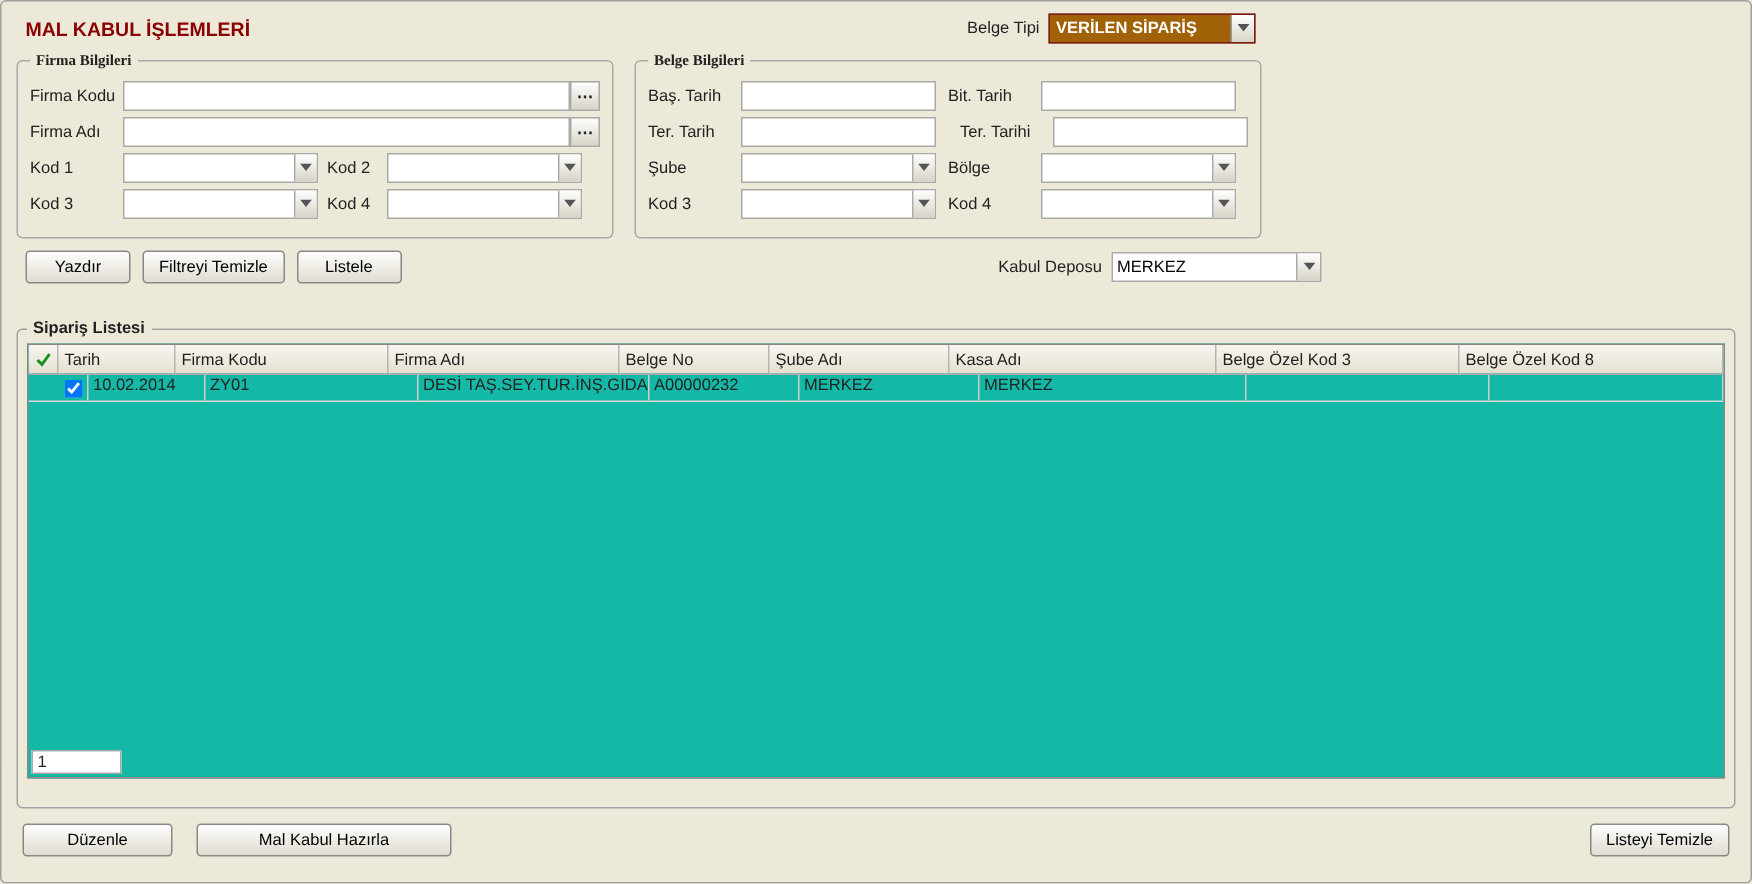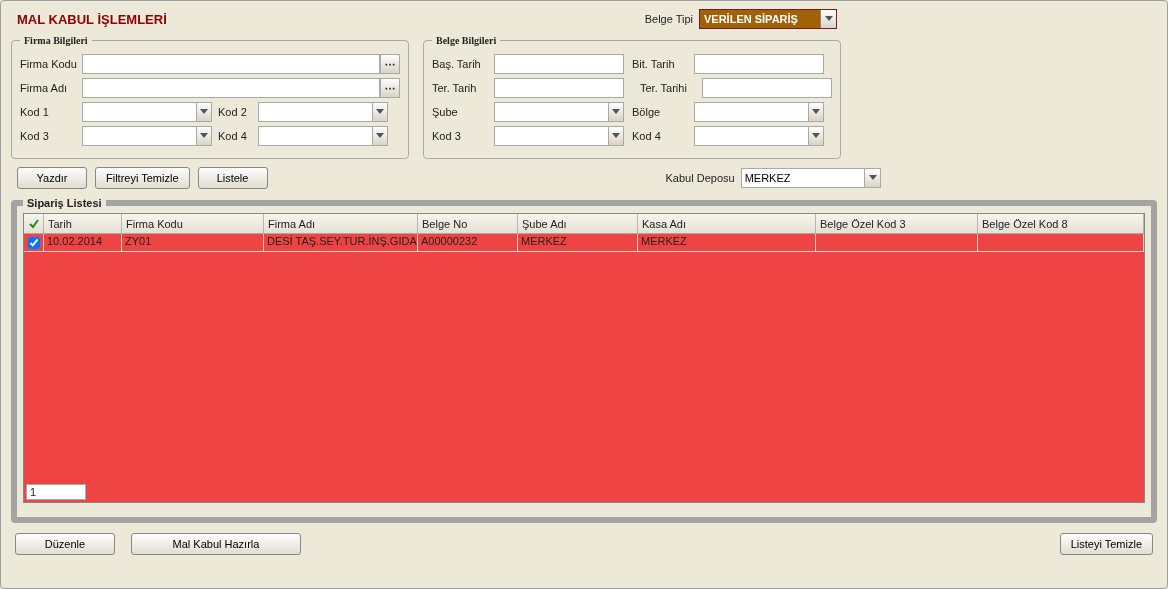--- a/index.html
+++ b/index.html
@@ -134,35 +134,35 @@
     font-size: 11px;
     cursor:pointer;
     padding: 0 10px;
   }
   .btn.wide { min-width: 170px; }
   .btn.med { min-width: 100px; }
   .kabul-deposu-wrap { display:flex; align-items:center; gap:6px; margin-left:390px; }
   .kabul-combo { width: 140px; }
 
   fieldset.list-group {
-    border: 6px solid #a3a3a3;
+    border: 1px solid #a3a3a3;
     border-radius: 4px;
-    margin-top: 8px;
+    margin-top: 24px;
     padding: 4px 6px 6px 6px;
     height: 326px;
     position:relative;
   }
   fieldset.list-group legend {
     padding: 0 4px;
     font-weight: bold;
     font-size: 11px;
   }
   .grid {
     border: 1px solid #888;
-    background: #ef4444;
+    background: #14b8a6;
     height: 290px;
     overflow: hidden;
     position:relative;
   }
   .grid-header {
     display:flex;
     background: linear-gradient(#f7f5ee,#e4e0d1);
     border-bottom: 1px solid #aaa;
     height: 20px;
   }
@@ -174,20 +174,21 @@
     display:flex;
     align-items:center;
     overflow:hidden;
     white-space:nowrap;
   }
   .gh.check { width: 20px; justify-content:center; }
   .grid-row {
     display:flex;
     height: 18px;
     border-bottom: 1px solid #d9d9d9;
+    padding-left: 20px;
   }
   .gc {
     border-right: 1px solid #d0d0d0;
     padding: 1px 3px;
     font-size: 11px;
     overflow:hidden;
     white-space:nowrap;
   }
   .gc.check { width:20px; display:flex; align-items:center; justify-content:center; }
   .grid-footer {

